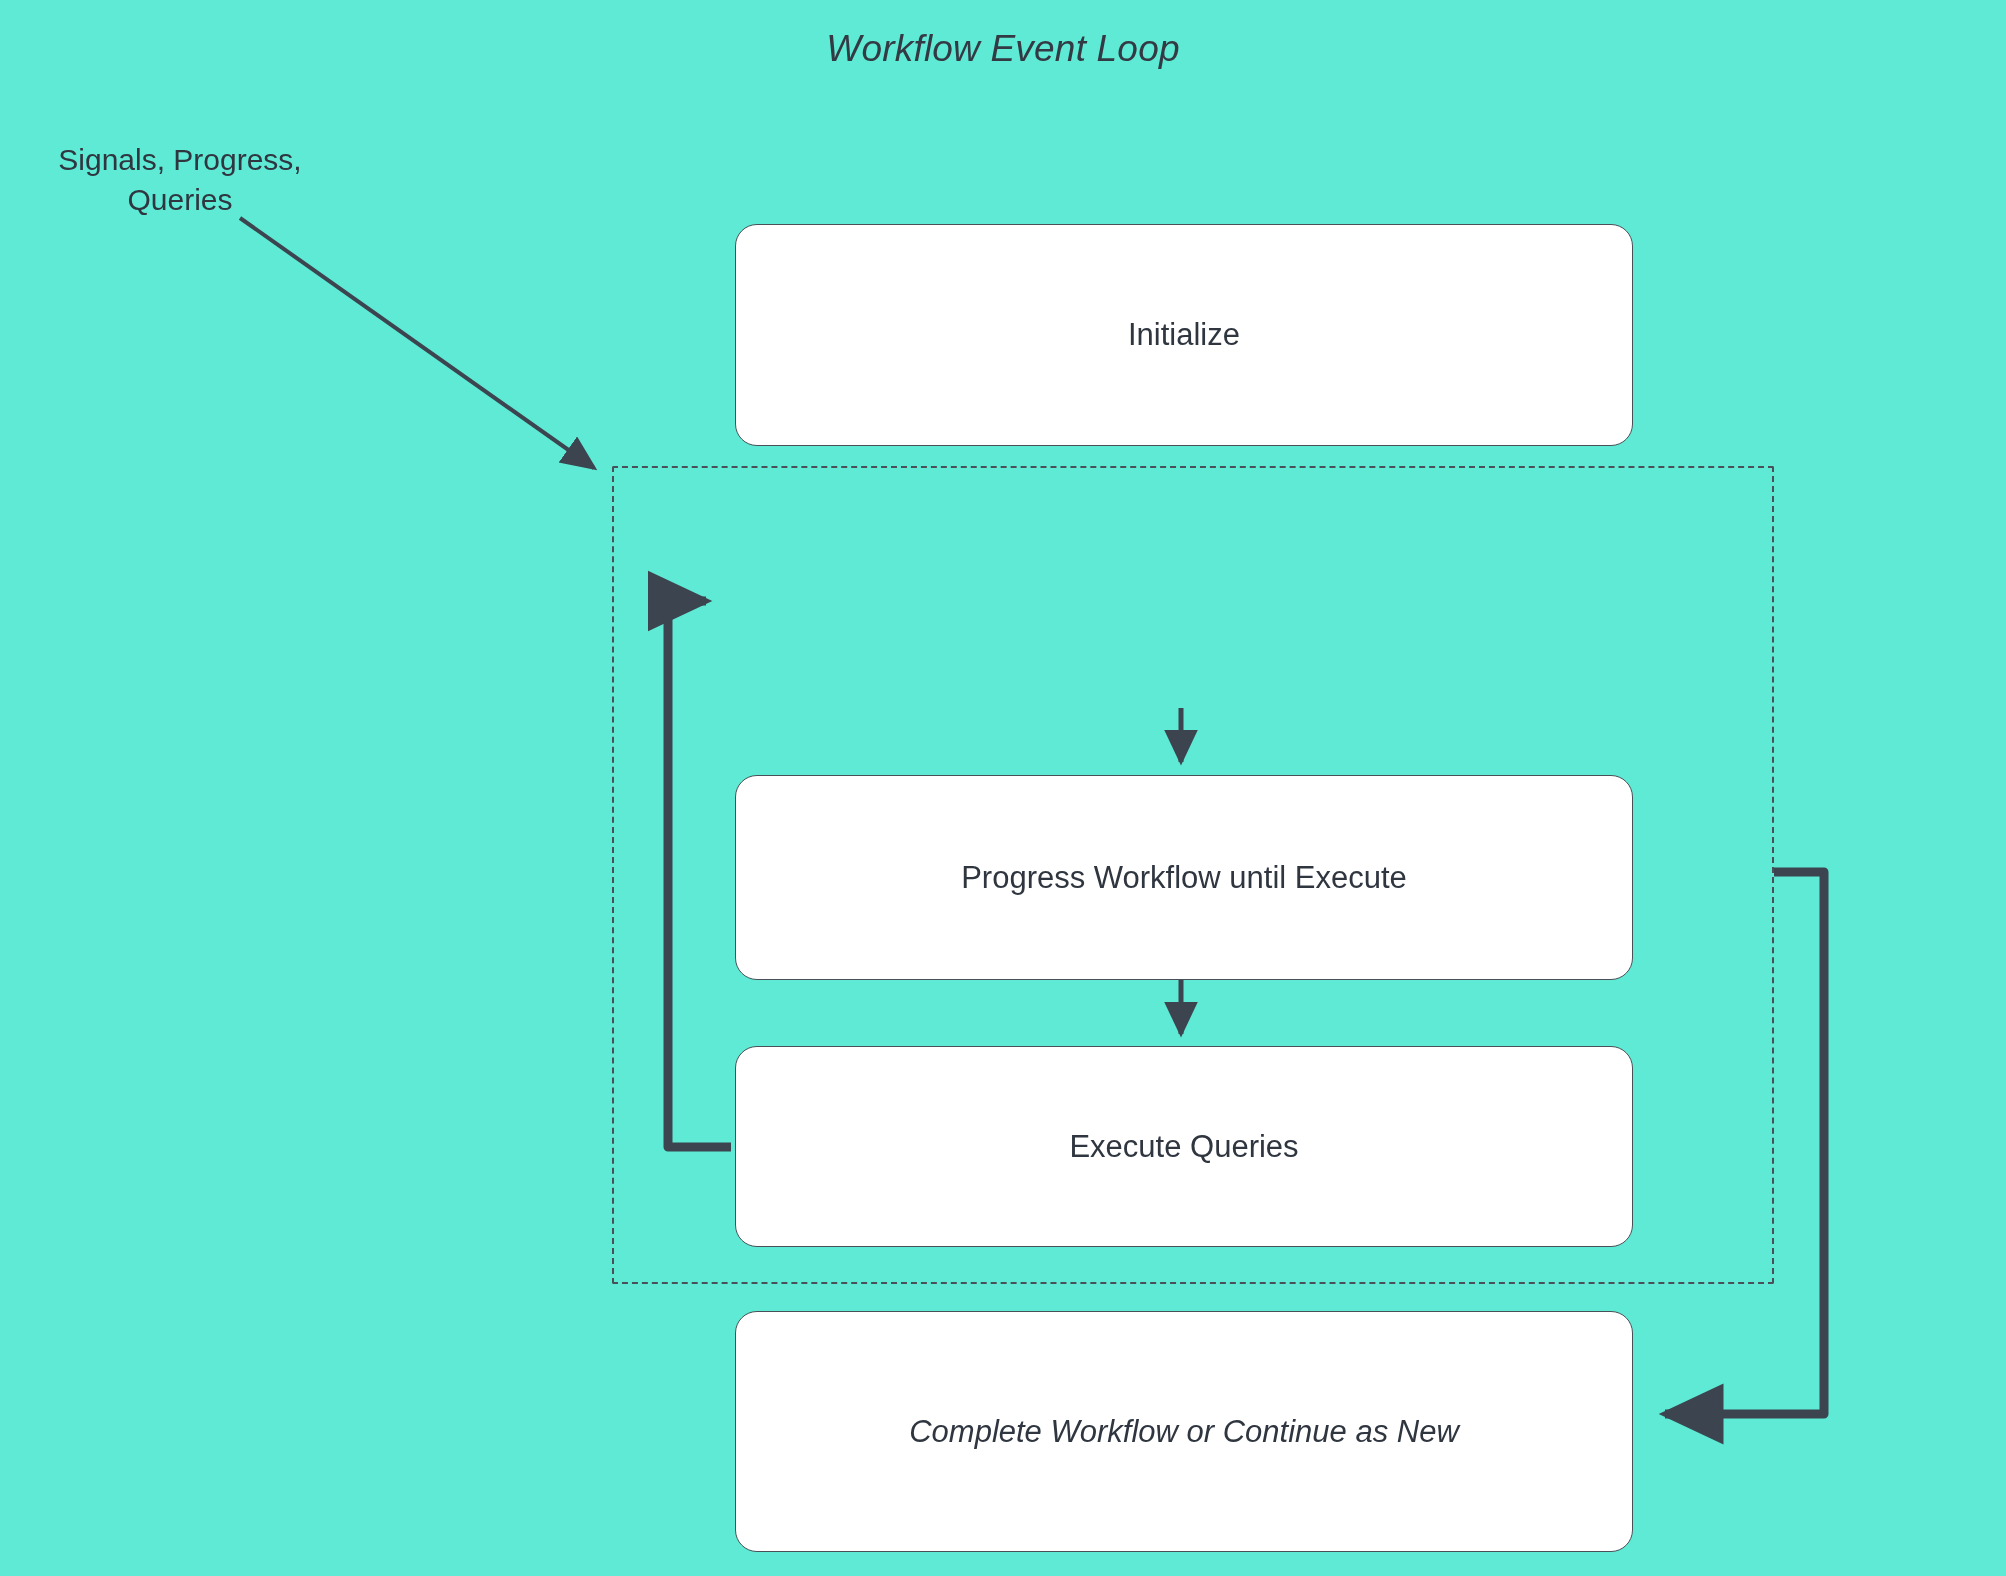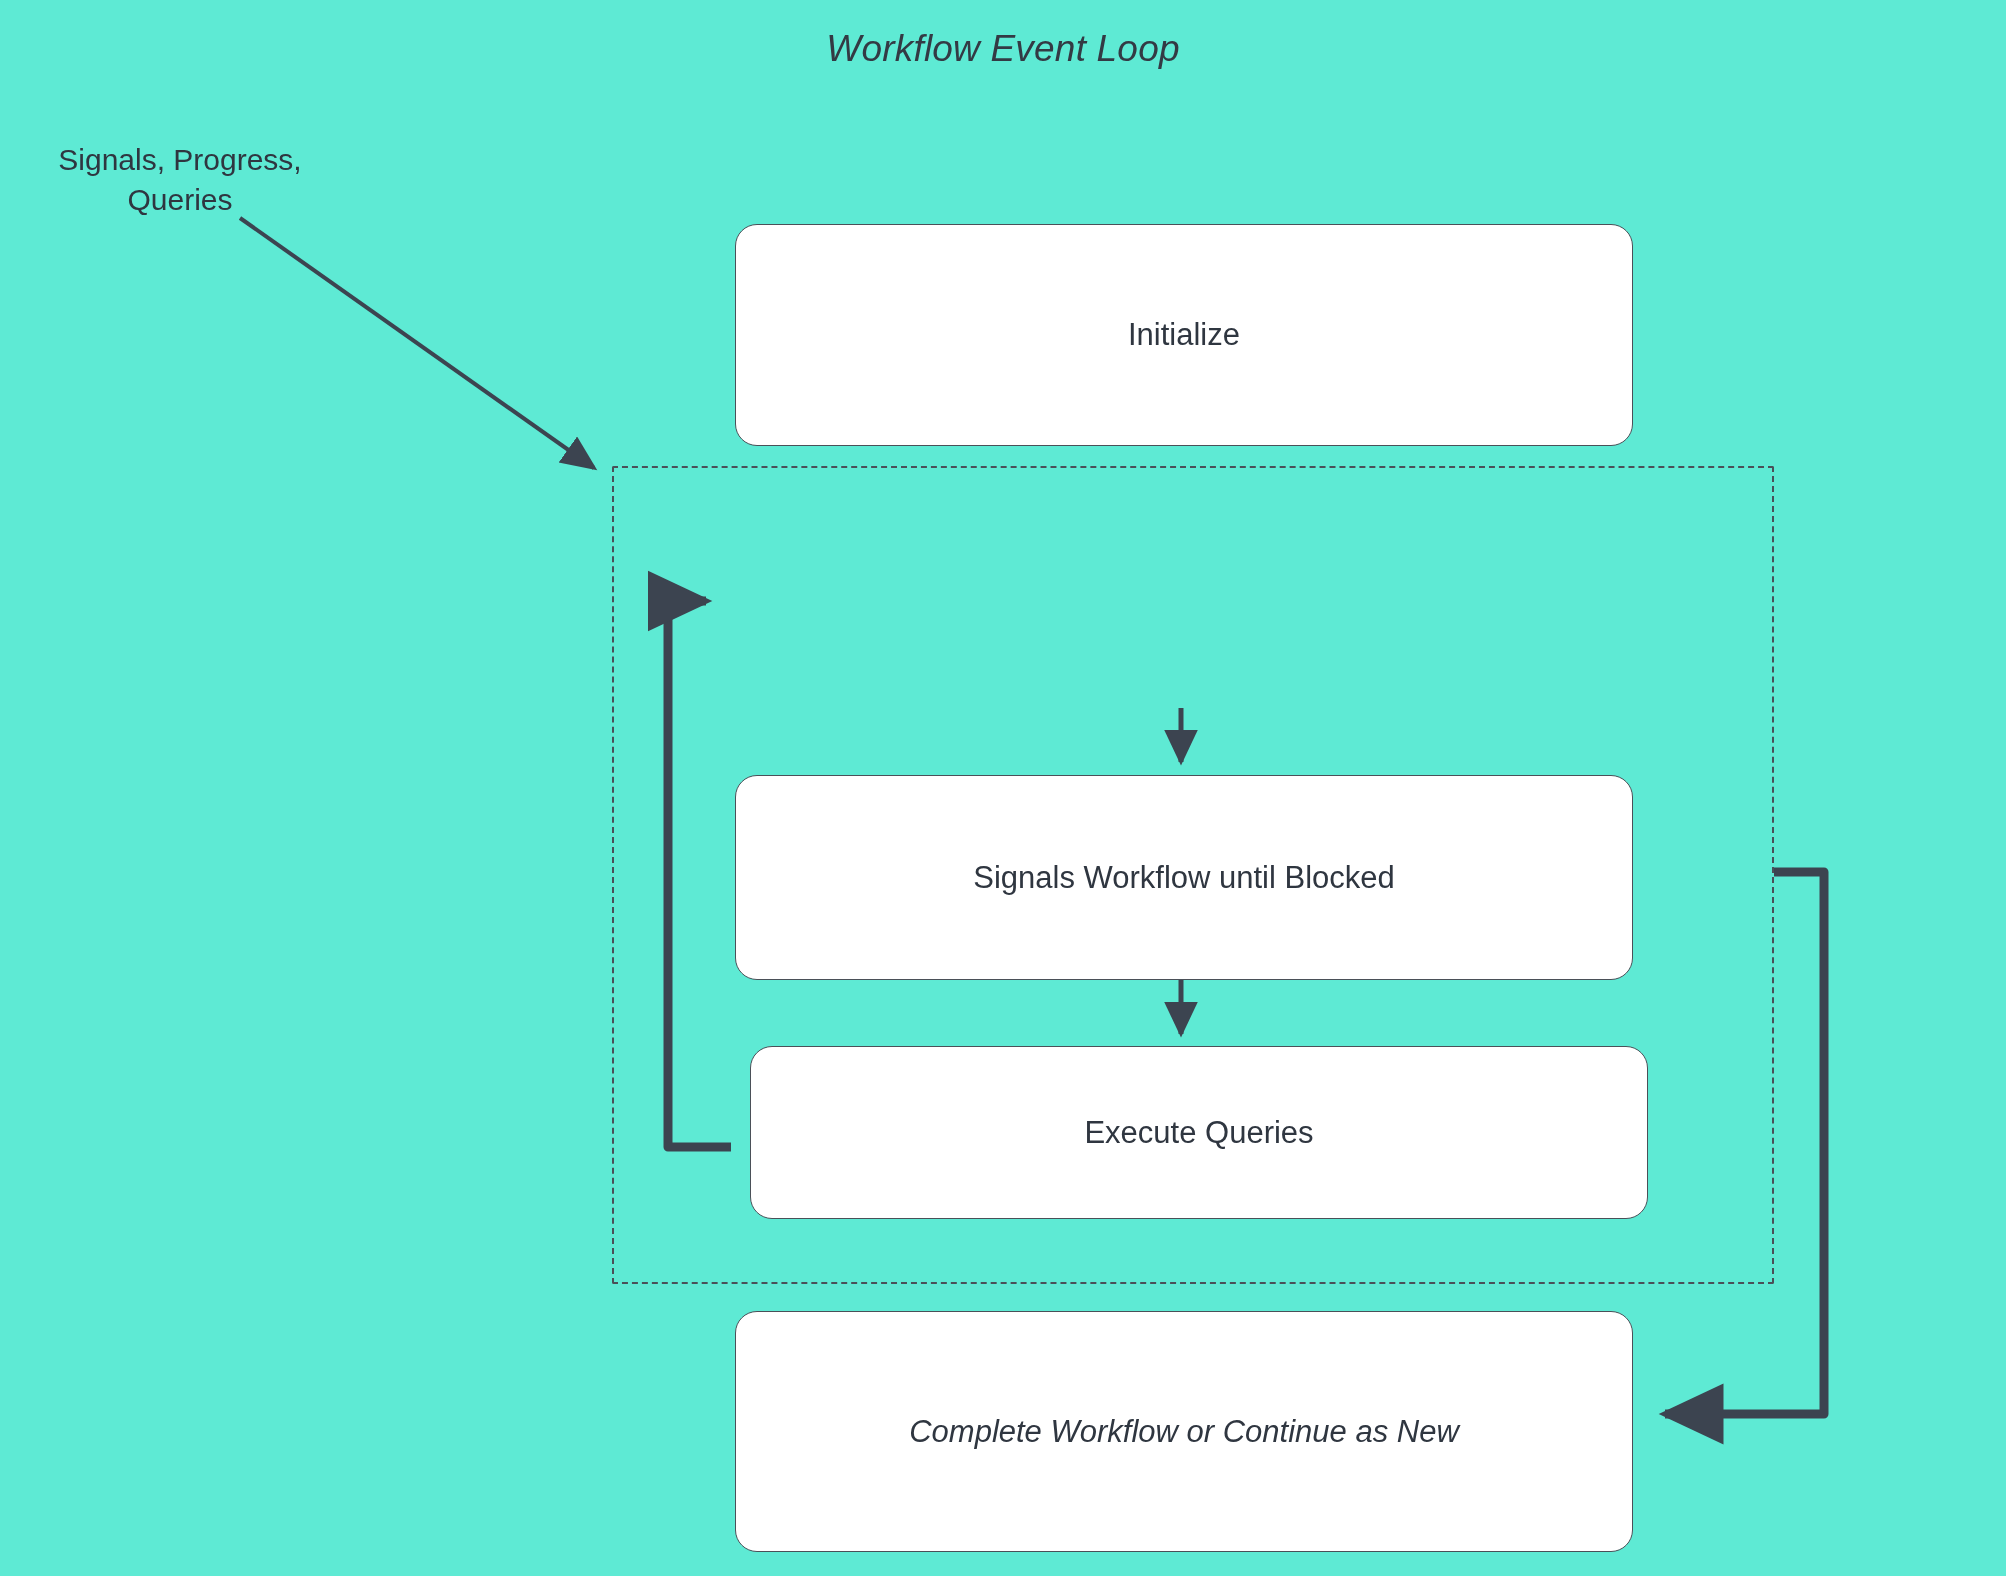--- a/index.html
+++ b/index.html
@@ -95,19 +95,19 @@
   </svg>
 
   <div class="dashed-group" style="left:612px; top:466px; width:1162px; height:818px;"></div>
 
   <div class="edge-label" style="left:20px; top:140px; width:320px;">Signals, Progress,
 Queries</div>
 
   <div class="node" style="left:735px; top:224px; width:898px; height:222px;">Initialize</div>
 
 
-  <div class="node" style="left:735px; top:775px; width:898px; height:205px;">Signals Workflow until Blocked</div>
+  <div class="node" style="left:735px; top:775px; width:898px; height:205px;">Progress Workflow until Execute</div>
 
-  <div class="node" style="left:735px; top:1046px; width:898px; height:173px;margin-left:15px;">Execute Queries</div>
+  <div class="node" style="left:735px; top:1046px; width:898px; height:201px;">Execute Queries</div>
 
   <div class="node" style="left:735px; top:1311px; width:898px; height:241px;font-style:italic;">Complete Workflow or Continue as New</div>
 
 </div>
 
 </body></html>

